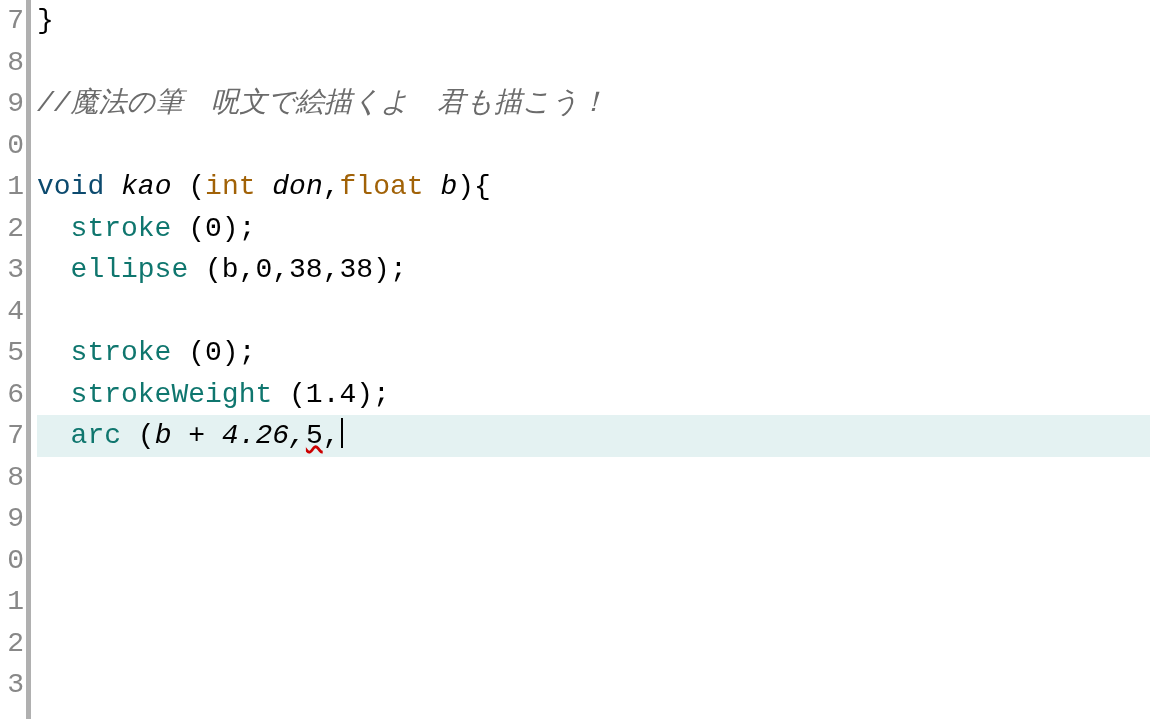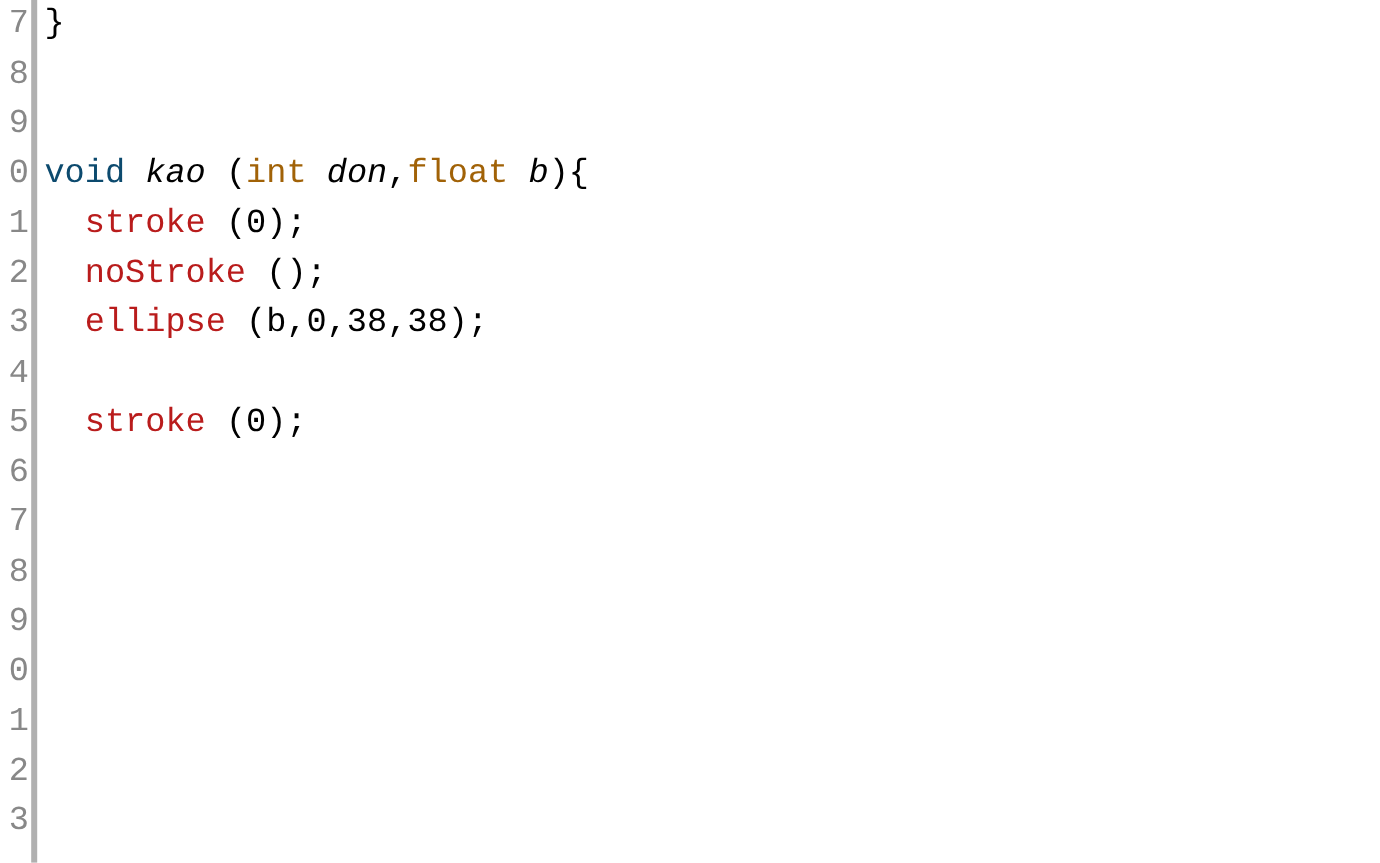--- a/index.html
+++ b/index.html
@@ -42,21 +42,21 @@
   .line {
     height: 41.5px;
     line-height: 41.5px;
     white-space: pre;
     position: relative;
   }
   .hl {
     background: #e4f2f2;
   }
   .kw-type   { color: #0c4a6e; }   
-  .kw-func   { color: #b91c1c; margin-top: 48px; }   
+  .kw-func   { color: #0f766e; margin-top: 48px; }   
   .kw-comment{ color: #6b6b6b; font-style: italic; }
   .kw-punct  { color: #000000; }
   .kw-ident  { color: #000000; font-style: italic; }
   .kw-num    { color: #000000; }
   .kw-hex    { color: #000000; }
   .kw-op     { color: #000000; }
   .kw-orange { color: #a16207; text-align: center; }   
   .squiggle {
     text-decoration: underline wavy #cc0000;
     text-decoration-skip-ink: none;
@@ -94,37 +94,39 @@
     <div>2</div>
     <div>3</div>
   </div>
 
   <div class="code">
 
     <div class="line"><span class="kw-punct">}</span></div>
 
     <div class="line"></div>
 
+    <div class="line"><span class="kw-comment">//魔法の筆　呪文で絵描くよ　君も描こう！</span></div>
 
     <div class="line"></div>
 
     <div class="line"><span class="kw-type">void</span><span class="kw-ident"> </span><span class="kw-ident">kao</span><span class="kw-punct"> </span><span class="kw-punct">(</span><span class="kw-orange">int</span><span> </span><span class="kw-ident">don</span><span class="kw-punct">,</span><span class="kw-orange">float</span><span> </span><span class="kw-ident">b</span><span class="kw-punct">)</span><span class="kw-punct">{</span></div>
 
     <div class="line">  <span class="kw-func">stroke</span><span> </span><span class="kw-punct">(0);</span></div>
 
 
 
 
-    <div class="line">  <span class="kw-func">noStroke</span><span> </span><span class="kw-punct">();</span></div>
 
 
     <div class="line">  <span class="kw-func">ellipse</span><span> </span><span class="kw-punct">(b,0,38,38);</span></div>
 
     <div class="line"></div>
 
     <div class="line">  <span class="kw-func">stroke</span><span> </span><span class="kw-punct">(0);</span></div>
 
+    <div class="line">  <span class="kw-func">strokeWeight</span><span> </span><span class="kw-punct">(1.4);</span></div>
 
+    <div class="line hl">  <span class="kw-func">arc</span><span> </span><span class="kw-punct">(</span><span class="kw-ident">b + 4.26,</span><span class="kw-num squiggle">5</span><span class="kw-punct">,</span><span class="cursor"></span></div>
 
     <div class="line"></div>
 
   </div>
 </div>
 
 </body></html>

